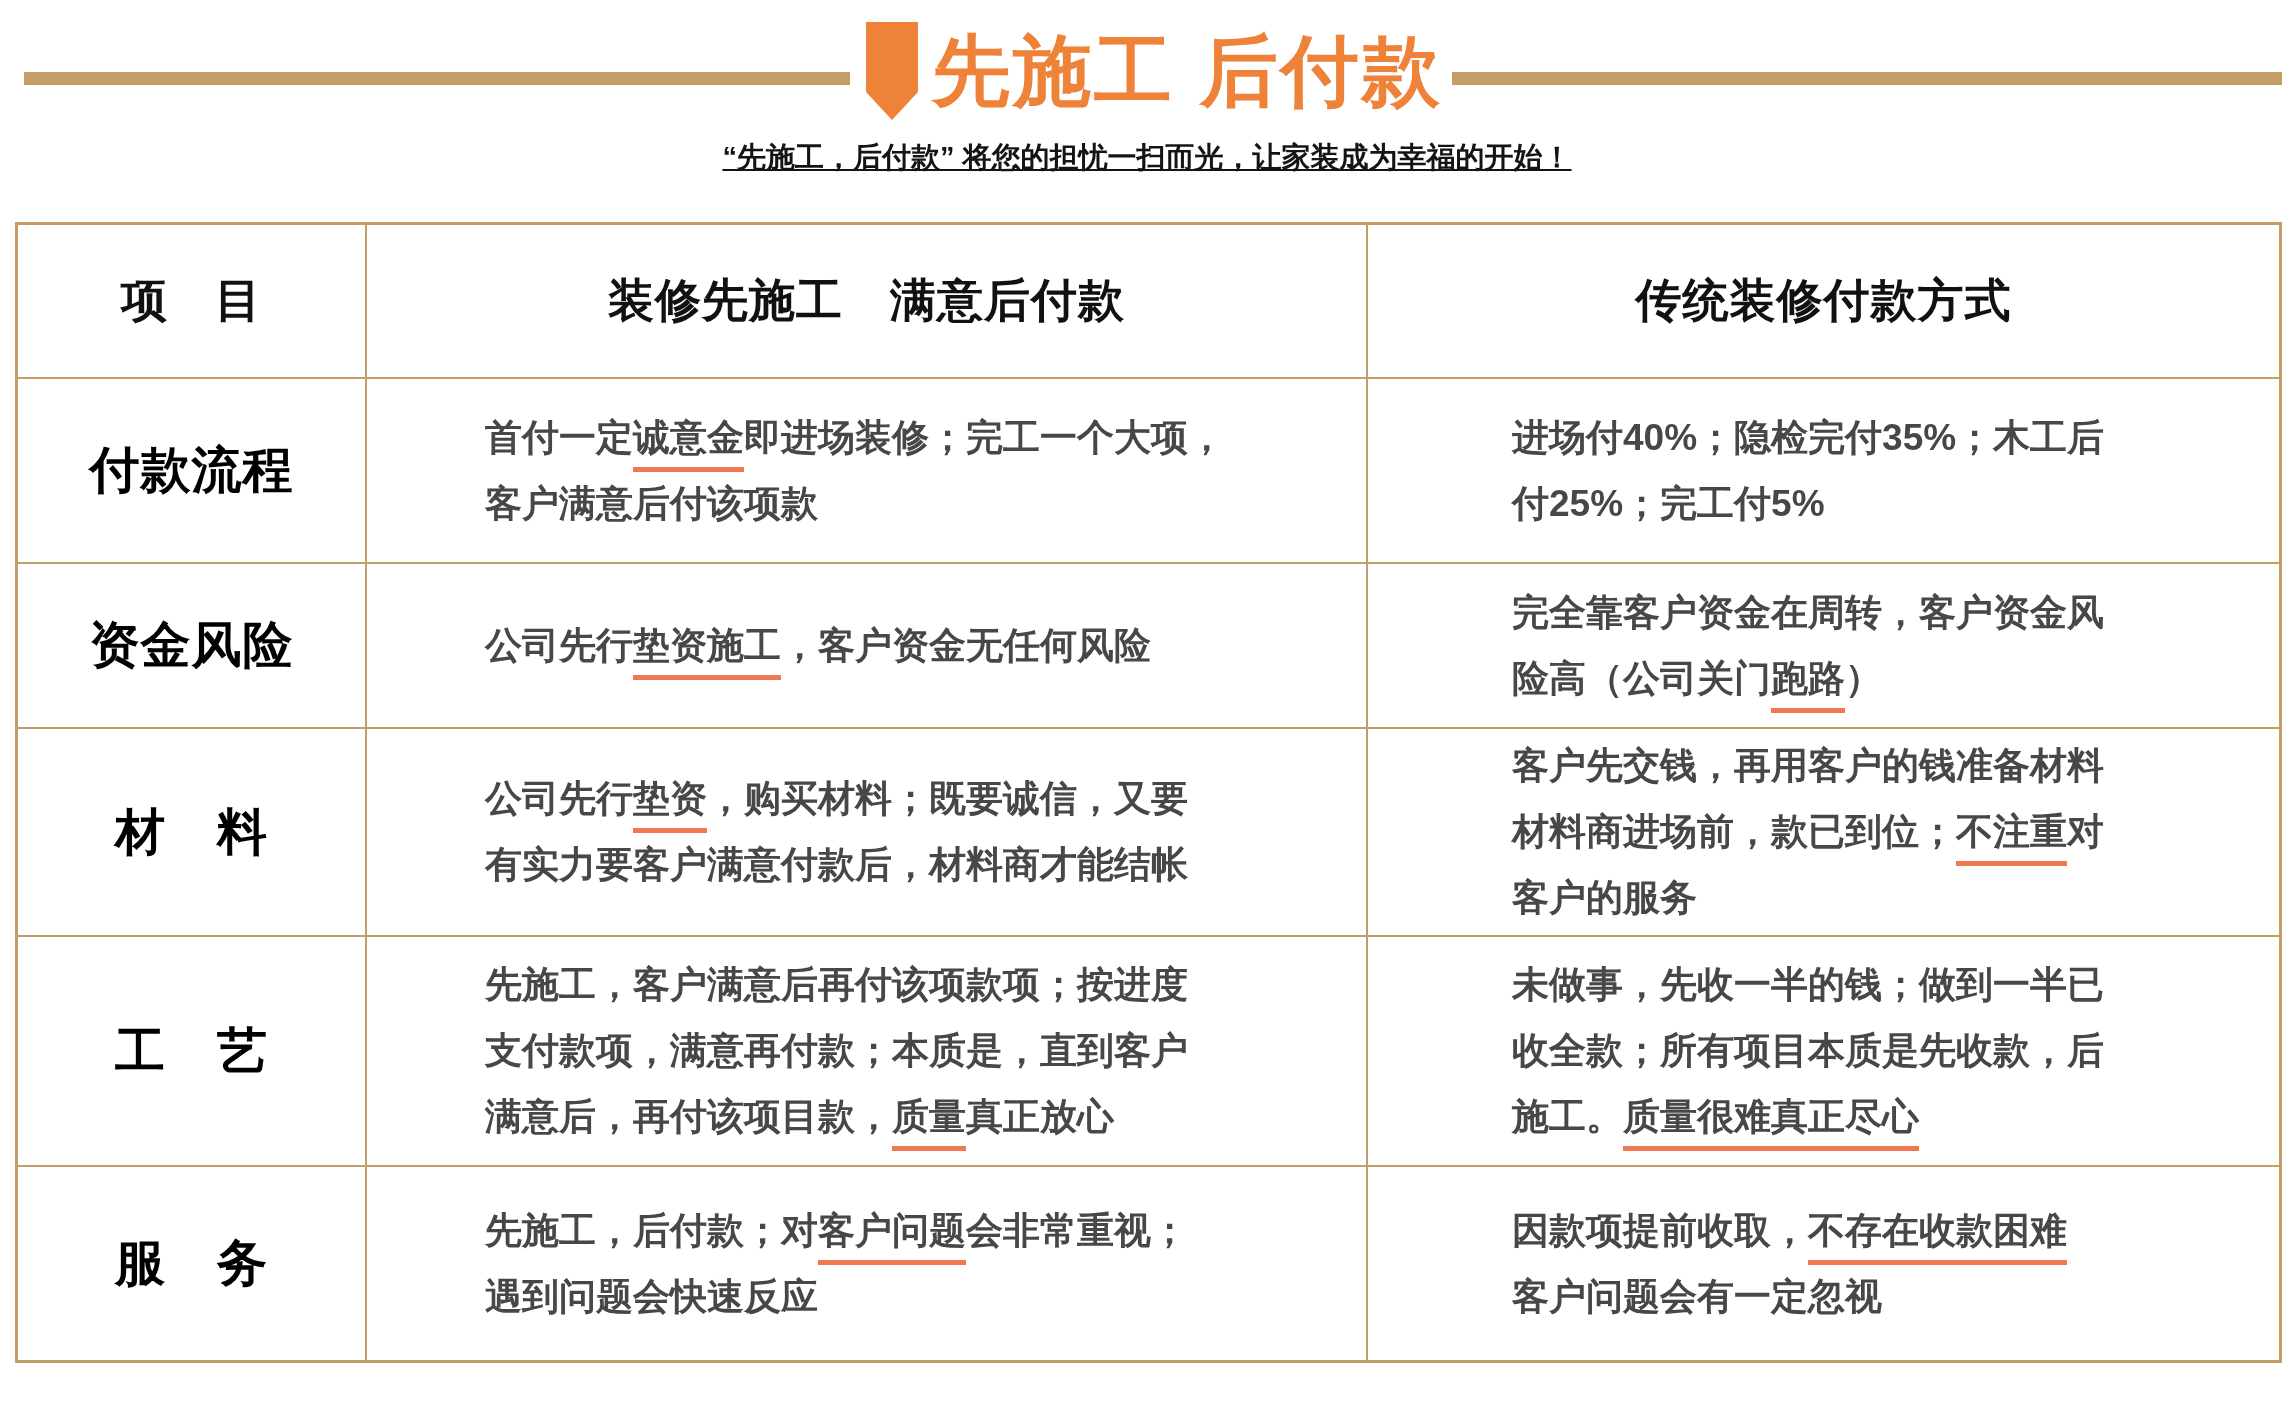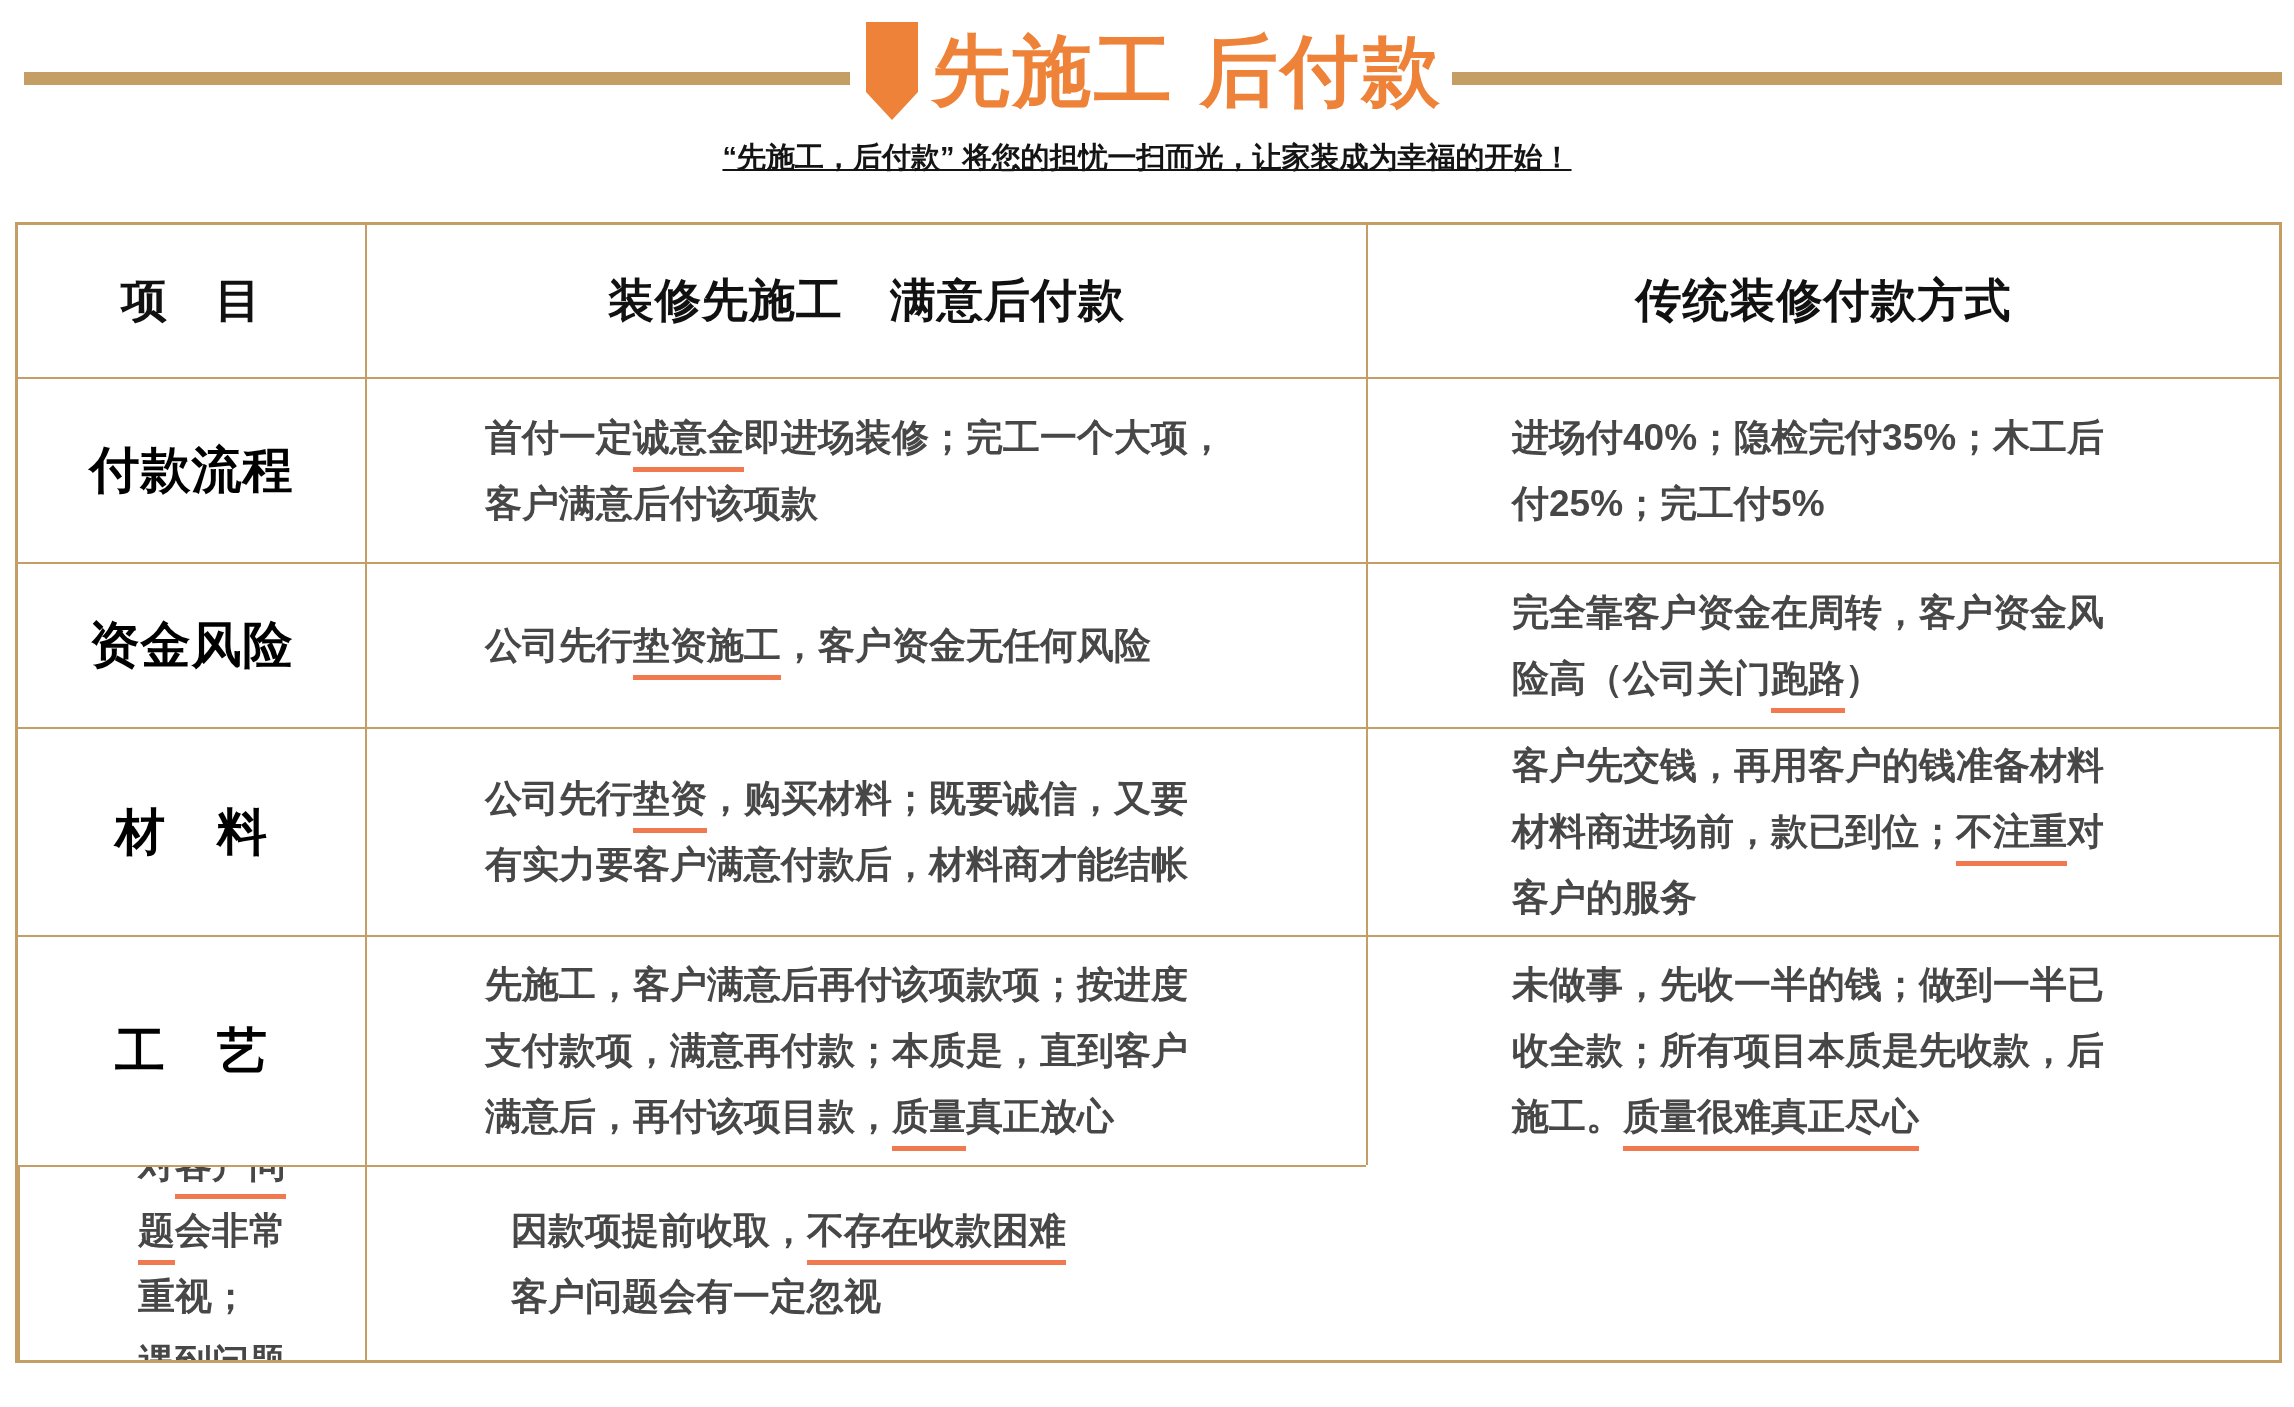--- a/index.html
+++ b/index.html
@@ -109,20 +109,21 @@
       <div class="body-text pad-ours"><span>先施工，客户满意后再付该项款项；按进度
 支付款项，满意再付款；本质是，直到客户
 满意后，再付该项目款，</span><span class="hl">质量</span><span>真正放心</span></div>
     </div>
     <div class="cell">
       <div class="body-text pad-trad"><span>未做事，先收一半的钱；做到一半已
 收全款；所有项目本质是先收款，后
 施工。</span><span class="hl">质量很难真正尽心</span></div>
     </div>
 
+    <div class="cell center no-left rowlab">服　务</div>
     <div class="cell">
       <div class="body-text pad-ours"><span>先施工，后付款；对</span><span class="hl">客户问题</span><span>会非常重视；
 遇到问题会快速反应</span></div>
     </div>
     <div class="cell">
       <div class="body-text pad-trad"><span>因款项提前收取，</span><span class="hl">不存在收款困难</span><span>
 客户问题会有一定忽视</span></div>
     </div>
 
   </div>

